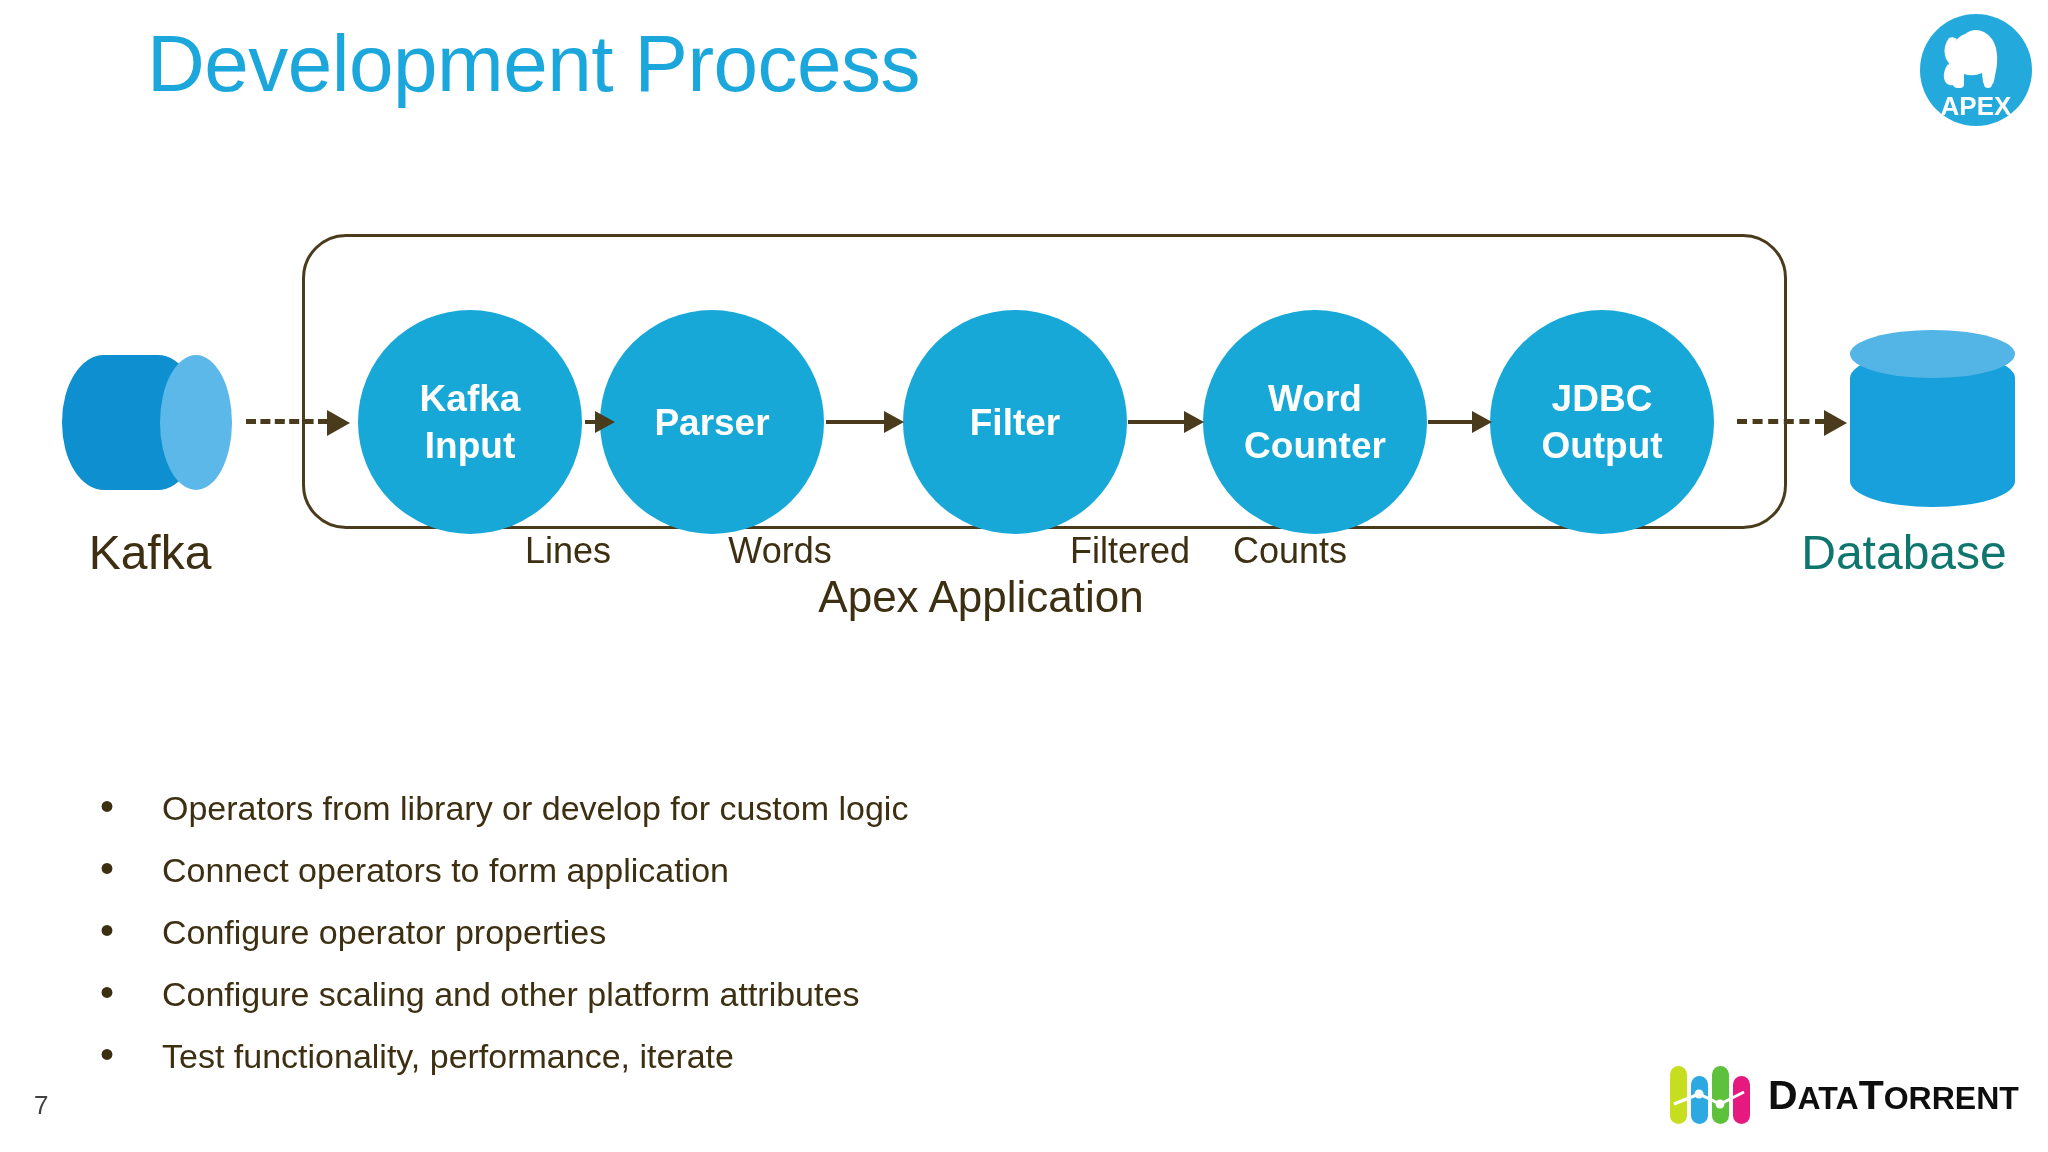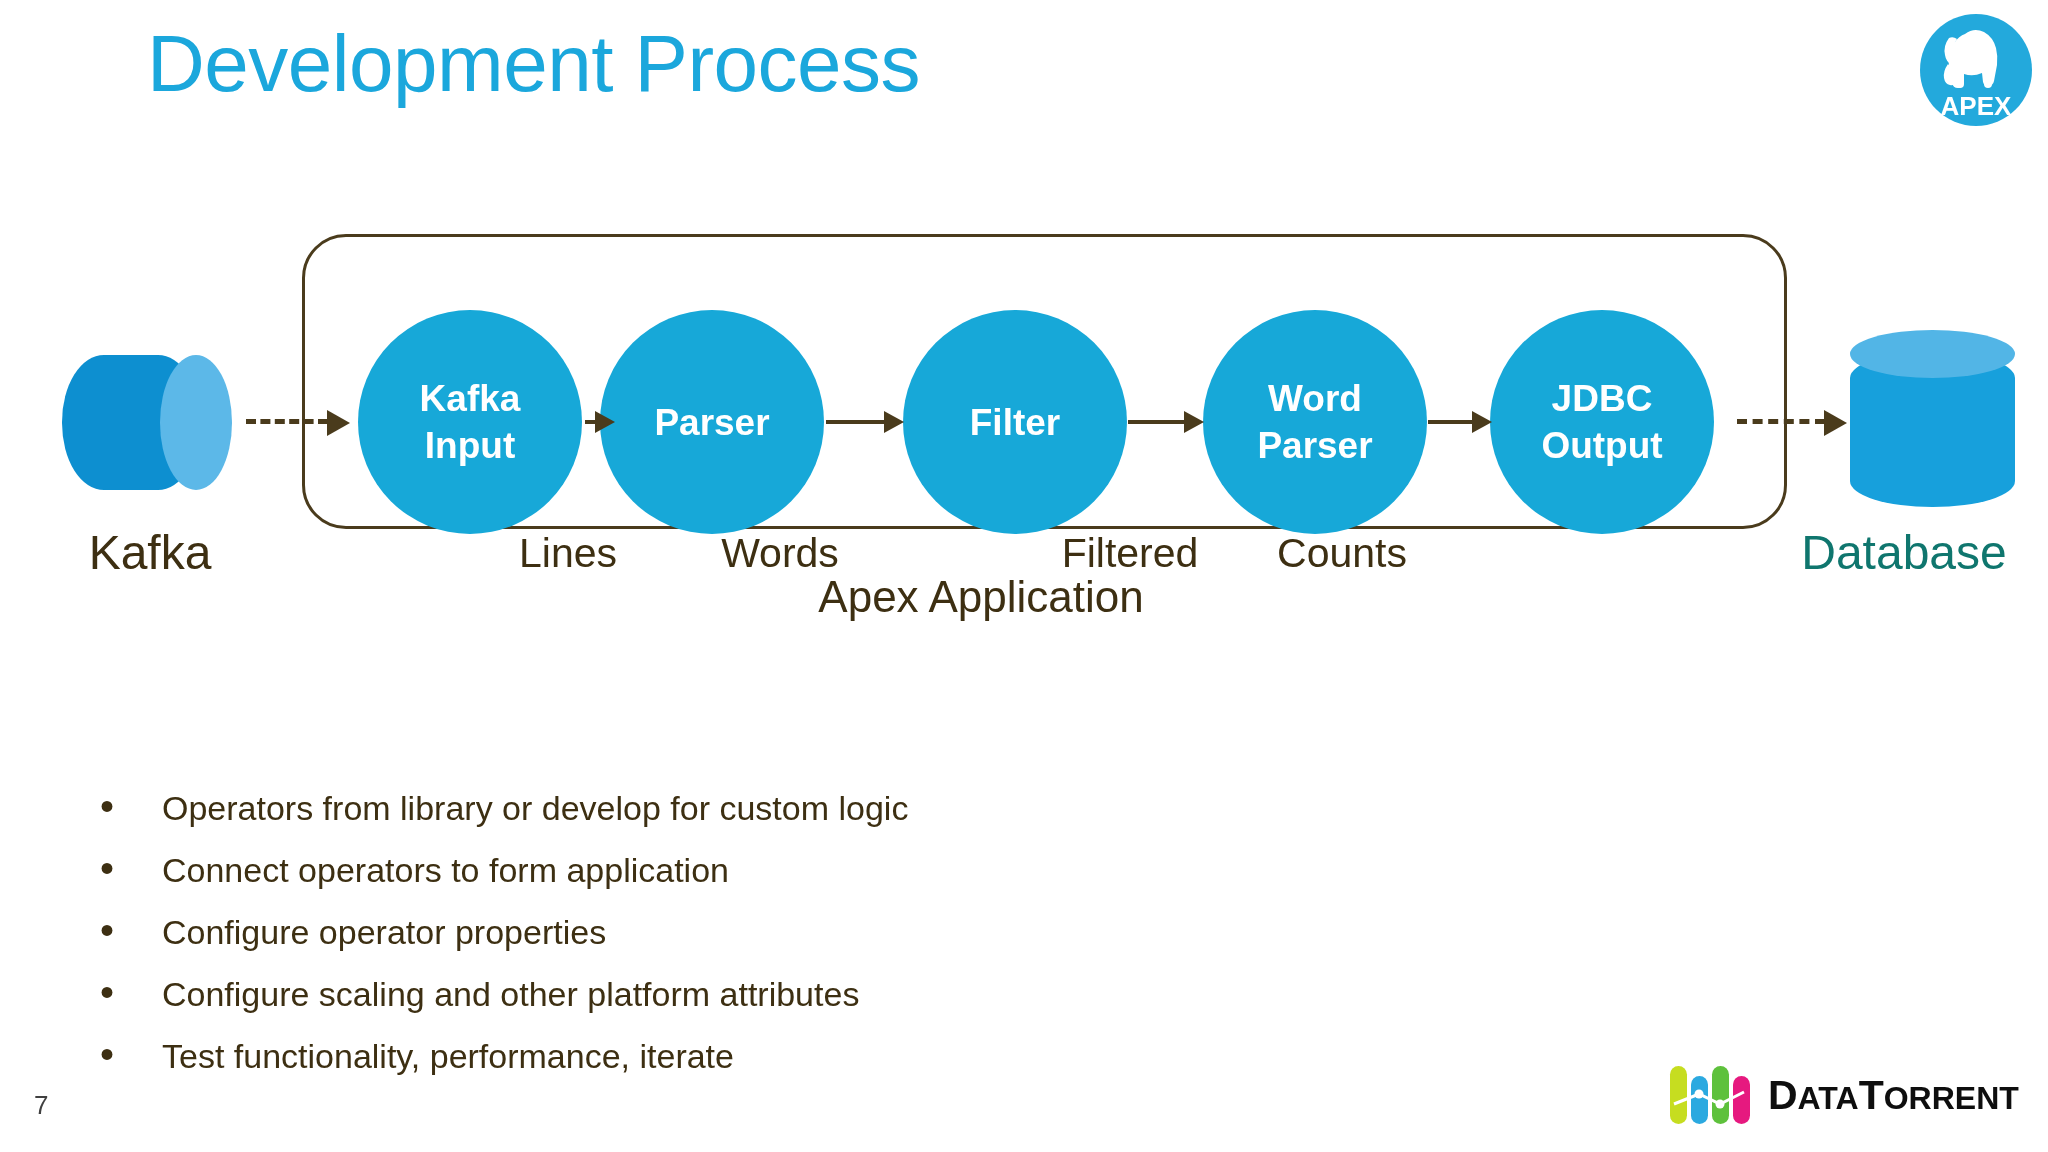--- a/index.html
+++ b/index.html
@@ -154,29 +154,29 @@
     border-bottom: 13px solid transparent;
     border-left: 23px solid #4A3B1C;
   }
   .da-left  { left: 246px;  width: 104px; }
   .da-right { left: 1737px; width: 110px; }
 
   
   .stream-label {
     position: absolute;
     top: 380px;
-    font-size: 41px;
+    font-size: 36px;
     color: #3D2F12;
     text-align: center;
     white-space: nowrap;
   }
   .sl-1 { left: 488px;  width: 160px; }
   .sl-2 { left: 700px;  width: 160px; text-align: center; }
   .sl-3 { left: 1050px; width: 160px; }
-  .sl-4 { left: 1262px; width: 160px; }
+  .sl-4 { left: 1210px; width: 160px; }
 
   
   #kafka-shape {
     position: absolute;
     left: 62px;
     top: 205px;
     width: 170px;
     height: 135px;
   }
   #kafka-shape .k-body {
@@ -338,21 +338,21 @@
 Input</span>
     </div>
     <div class="op-circle op-2">
       <span class="lbl">Parser</span>
     </div>
     <div class="op-circle op-3">
       <span class="lbl">Filter</span>
     </div>
     <div class="op-circle op-4">
       <span class="lbl">Word
-Parser</span>
+Counter</span>
     </div>
     <div class="op-circle op-5">
       <span class="lbl">JDBC
 Output</span>
     </div>
 
     <div class="solid-arrow sa-1">
       <div class="shaft"></div>
       <div class="head"></div>
     </div>

